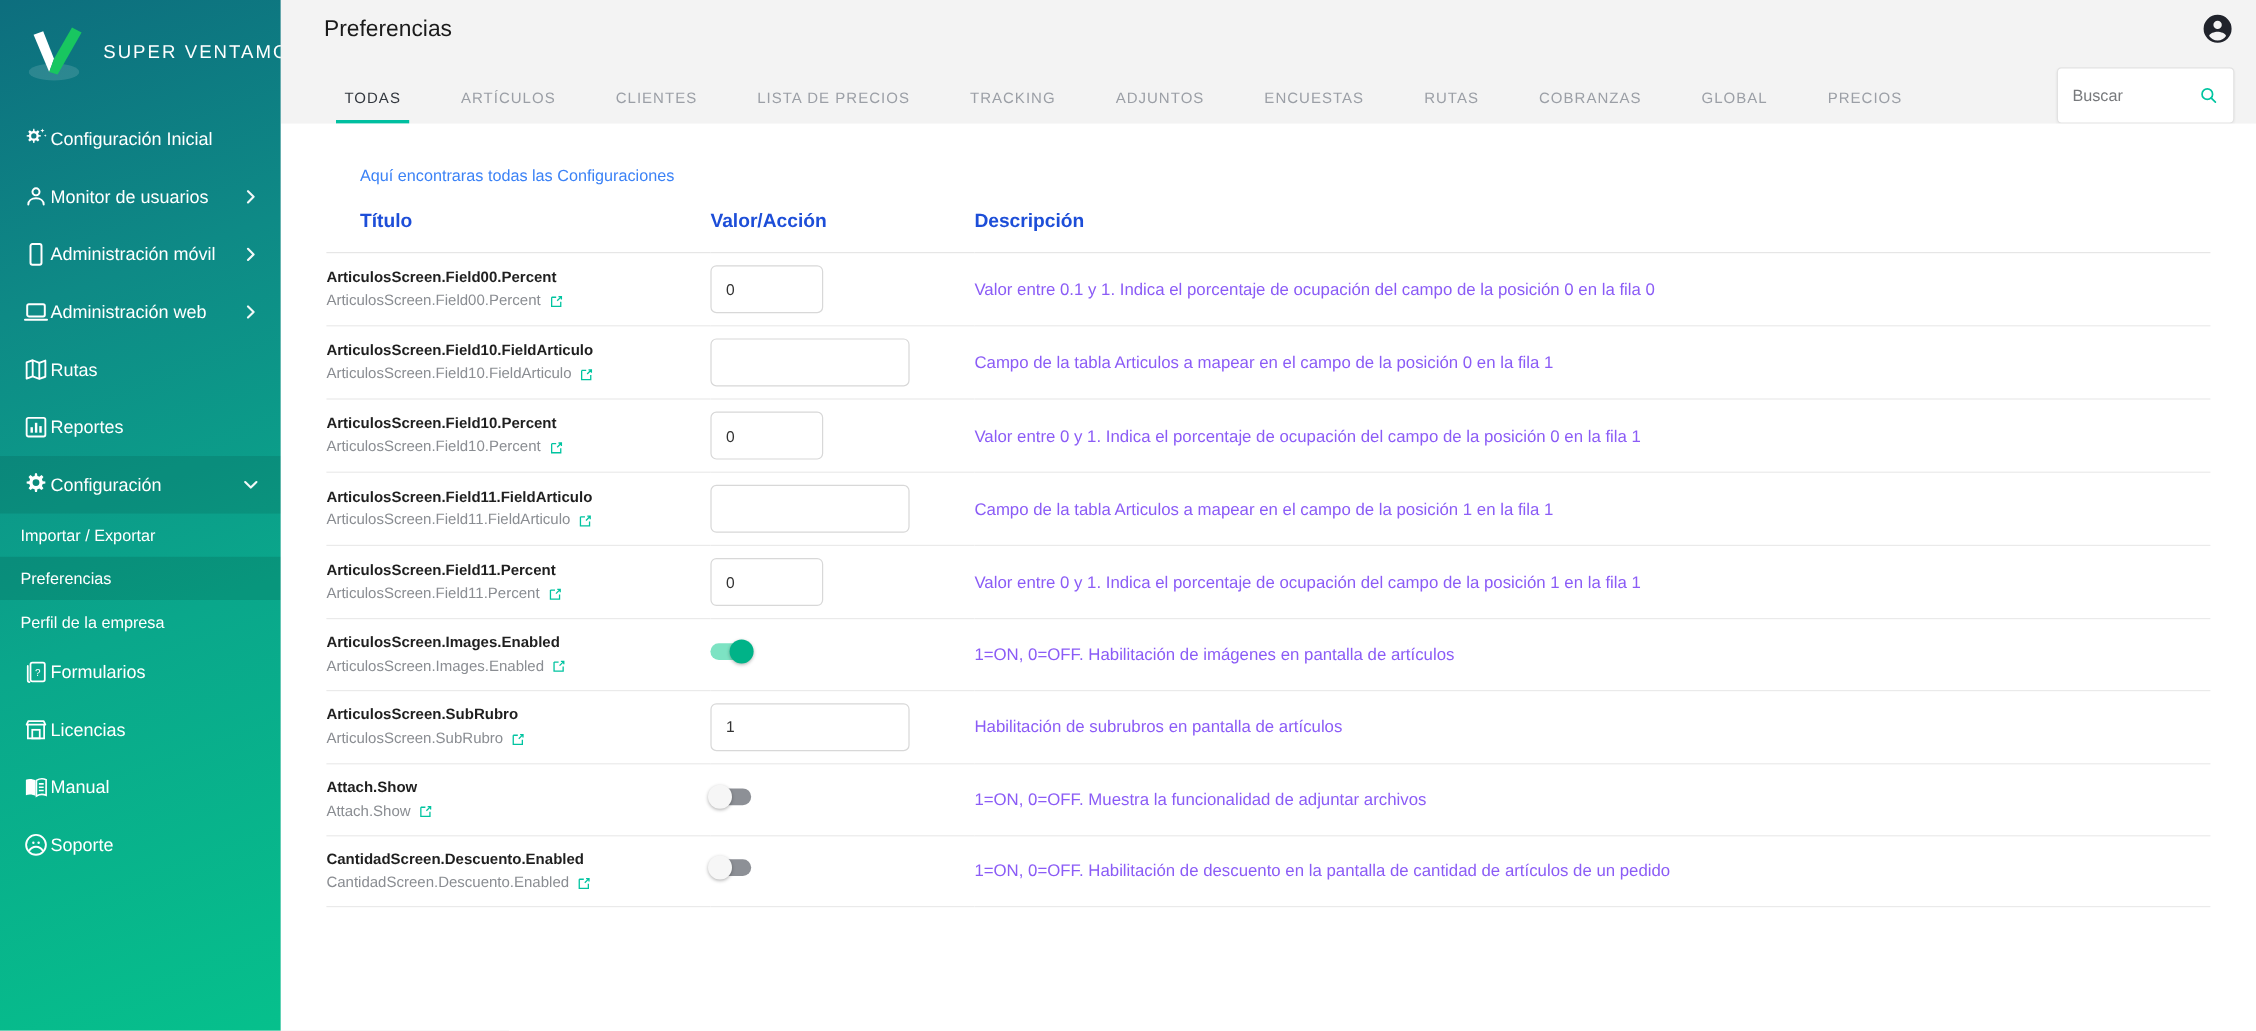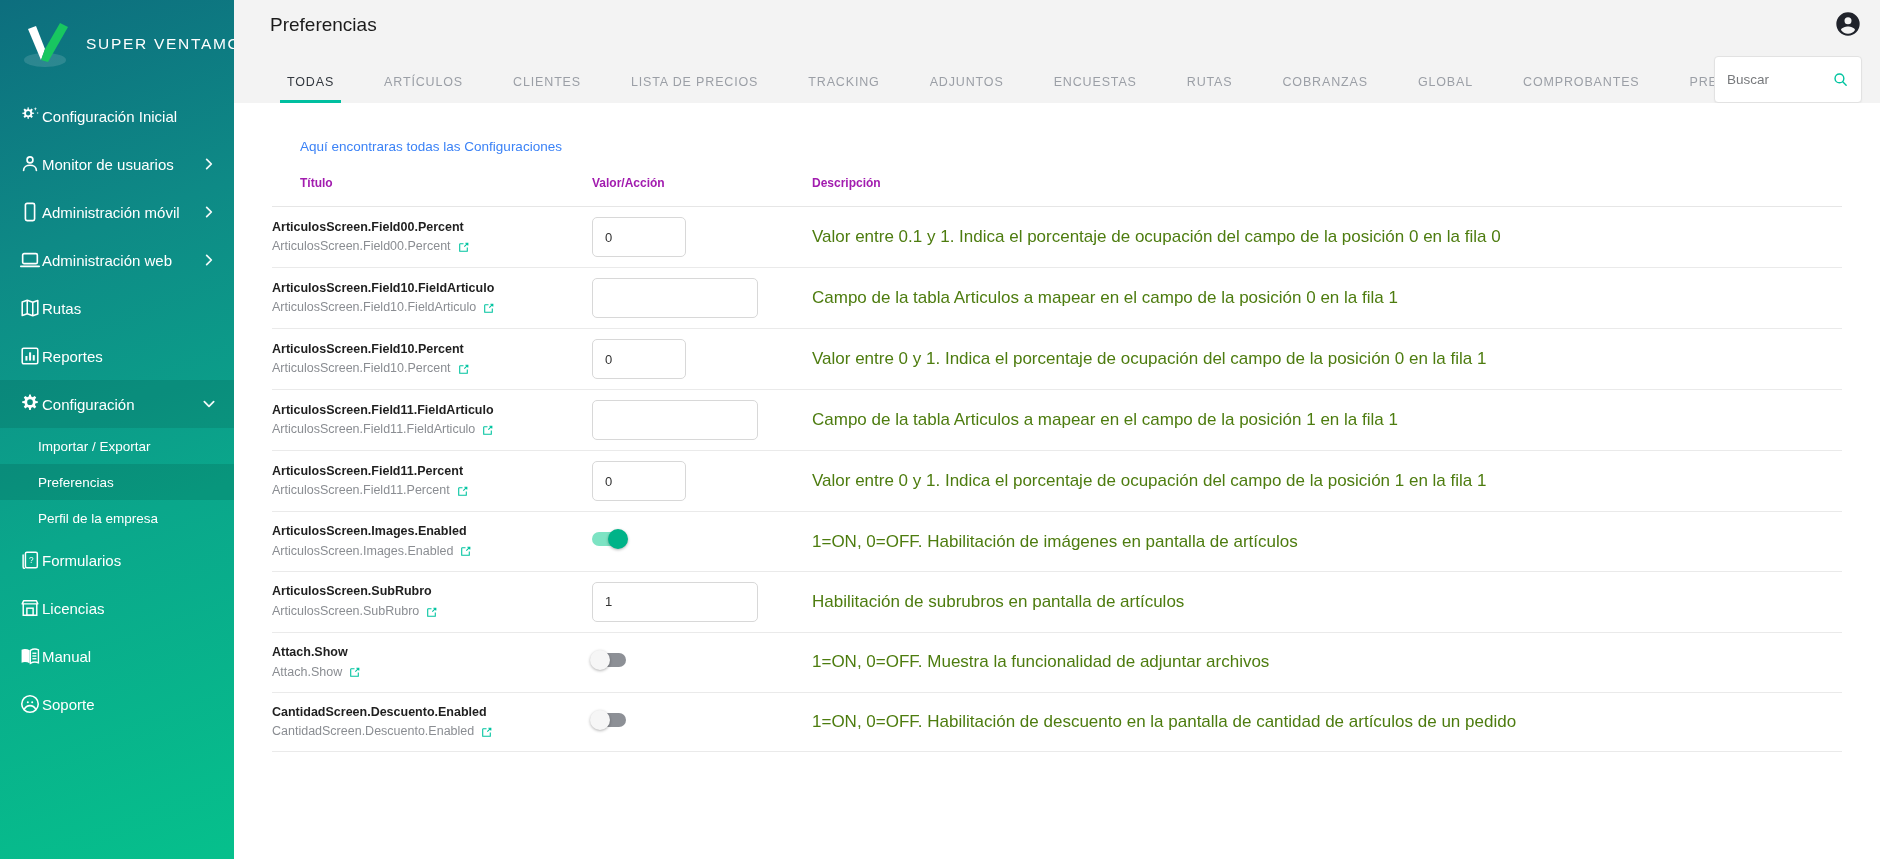--- a/index.html
+++ b/index.html
@@ -70,21 +70,21 @@
   }
   .nav-item.active-group { background: rgba(0,0,0,0.09); }
   .chev {
     width: 14px; height: 14px; flex: none; opacity: .95;
   }
   .subnav { }
   .sub-item {
     height: 36px;
     display: flex;
     align-items: center;
-    padding-left: 38px;
+    padding-left: 17px;
     font-size: 13.5px;
     cursor: pointer;
     white-space: nowrap;
   }
   .sub-item.selected { background: rgba(0,0,0,0.10); }
 
   
   .main {
     flex: 1;
     height: 859px;
@@ -188,22 +188,22 @@
     color: #3b82f6;
     padding: 36px 0 0 28px;
   }
   table.prefs {
     width: 100%;
     border-collapse: collapse;
     margin-top: 22px;
   }
   table.prefs th {
     text-align: left;
-    font-size: 12px;
-    color: #a21caf;
+    font-size: 16px;
+    color: #1d4ed8;
     font-weight: bold;
     padding: 0 0 16px 28px;
     border-bottom: 1px solid #e6e6e6;
     vertical-align: bottom;
   }
   table.prefs th.c-title { width: 320px; }
   table.prefs th.c-value { width: 220px; padding-left: 0; }
   table.prefs th.c-desc  { padding-left: 0; }
 
   table.prefs td {
@@ -255,22 +255,22 @@
     width: 20px; height: 20px;
     border-radius: 50%;
     box-shadow: 0 1px 3px rgba(0,0,0,0.3);
   }
   .toggle.on  { background: #7de3c3; }
   .toggle.on .knob  { right: -2px; background: #00b388; }
   .toggle.off { background: #8d9096; }
   .toggle.off .knob { left: -2px; background: #f6f6f6; }
 
   .desc {
-    font-size: 17px;
-    color: #4d7c0f;
+    font-size: 14px;
+    color: #8b5cf6;
     line-height: 1.5;
   }
 </style>
 </head>
 <body>
 
 <div class="app">
 
   <aside class="sidebar">
 
@@ -478,23 +478,20 @@
         <div class="tab">
             <span>RUTAS</span>
           </div>
         <div class="tab">
             <span>COBRANZAS</span>
           </div>
         <div class="tab">
             <span>GLOBAL</span>
           </div>
         <div class="tab">
-            <span>COMPROBANTES</span>
-          </div>
-        <div class="tab">
             <span>PRECIOS</span>
           </div>
       </div>
 
       <div class="search-box">
         <input type="text" placeholder="Buscar" style="">
         <span class="search-icon">
           <svg viewBox="0 0 24 24" width="17" height="17" fill="none" stroke="#00c4a0" stroke-width="2" stroke-linecap="round">
             <circle cx="10.5" cy="10.5" r="6.2"></circle>
             <line x1="15.2" y1="15.2" x2="20" y2="20"></line>

